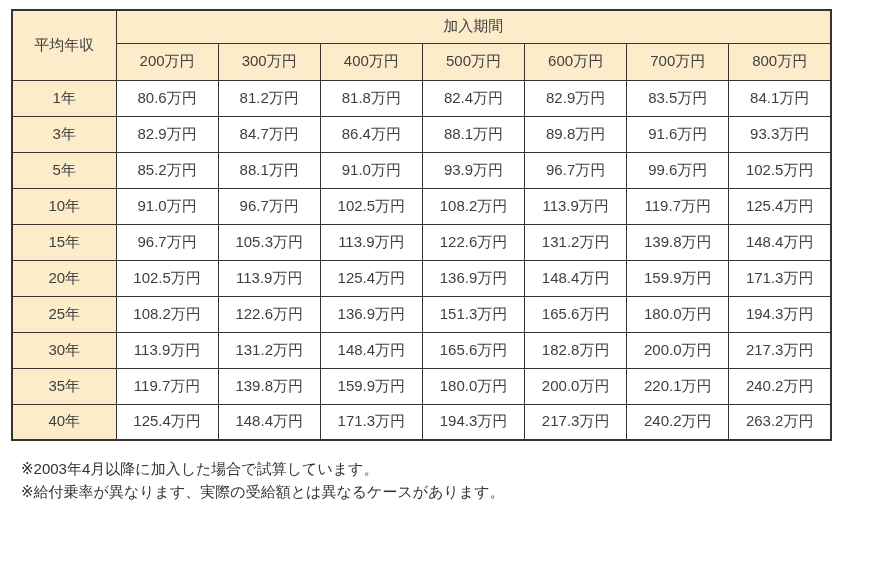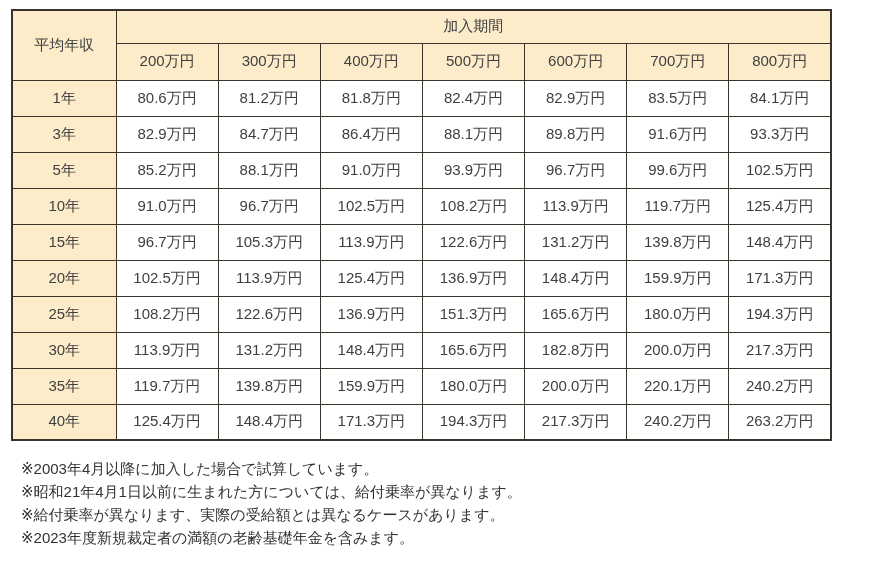--- a/index.html
+++ b/index.html
@@ -187,16 +187,14 @@
         <td>194.3万円</td>
         <td>217.3万円</td>
         <td>240.2万円</td>
         <td>263.2万円</td>
       </tr>
     </tbody>
 </table>
 
 <div class="notes">
     <p>※2003年4月以降に加入した場合で試算しています。</p>
-    <p>※昭和21年4月1日以前に生まれた方については、給付乗率が異なります。</p>
     <p>※給付乗率が異なります、実際の受給額とは異なるケースがあります。</p>
-    <p>※2023年度新規裁定者の満額の老齢基礎年金を含みます。</p>
   </div>
 
 </body></html>

